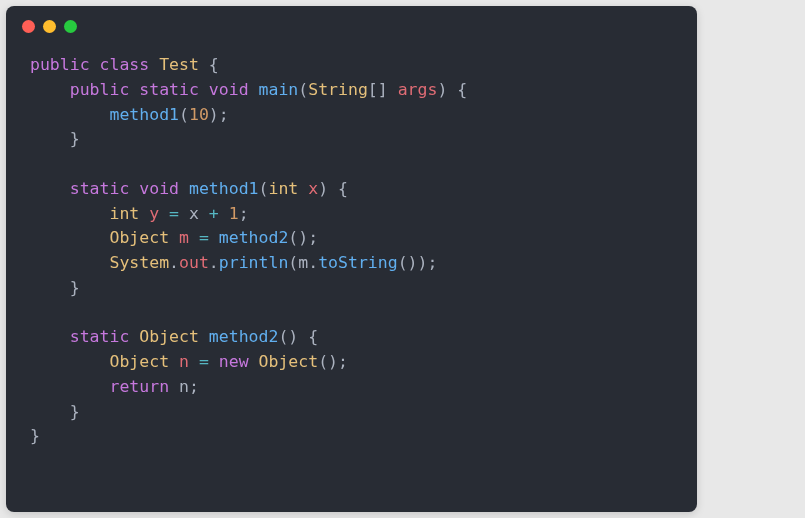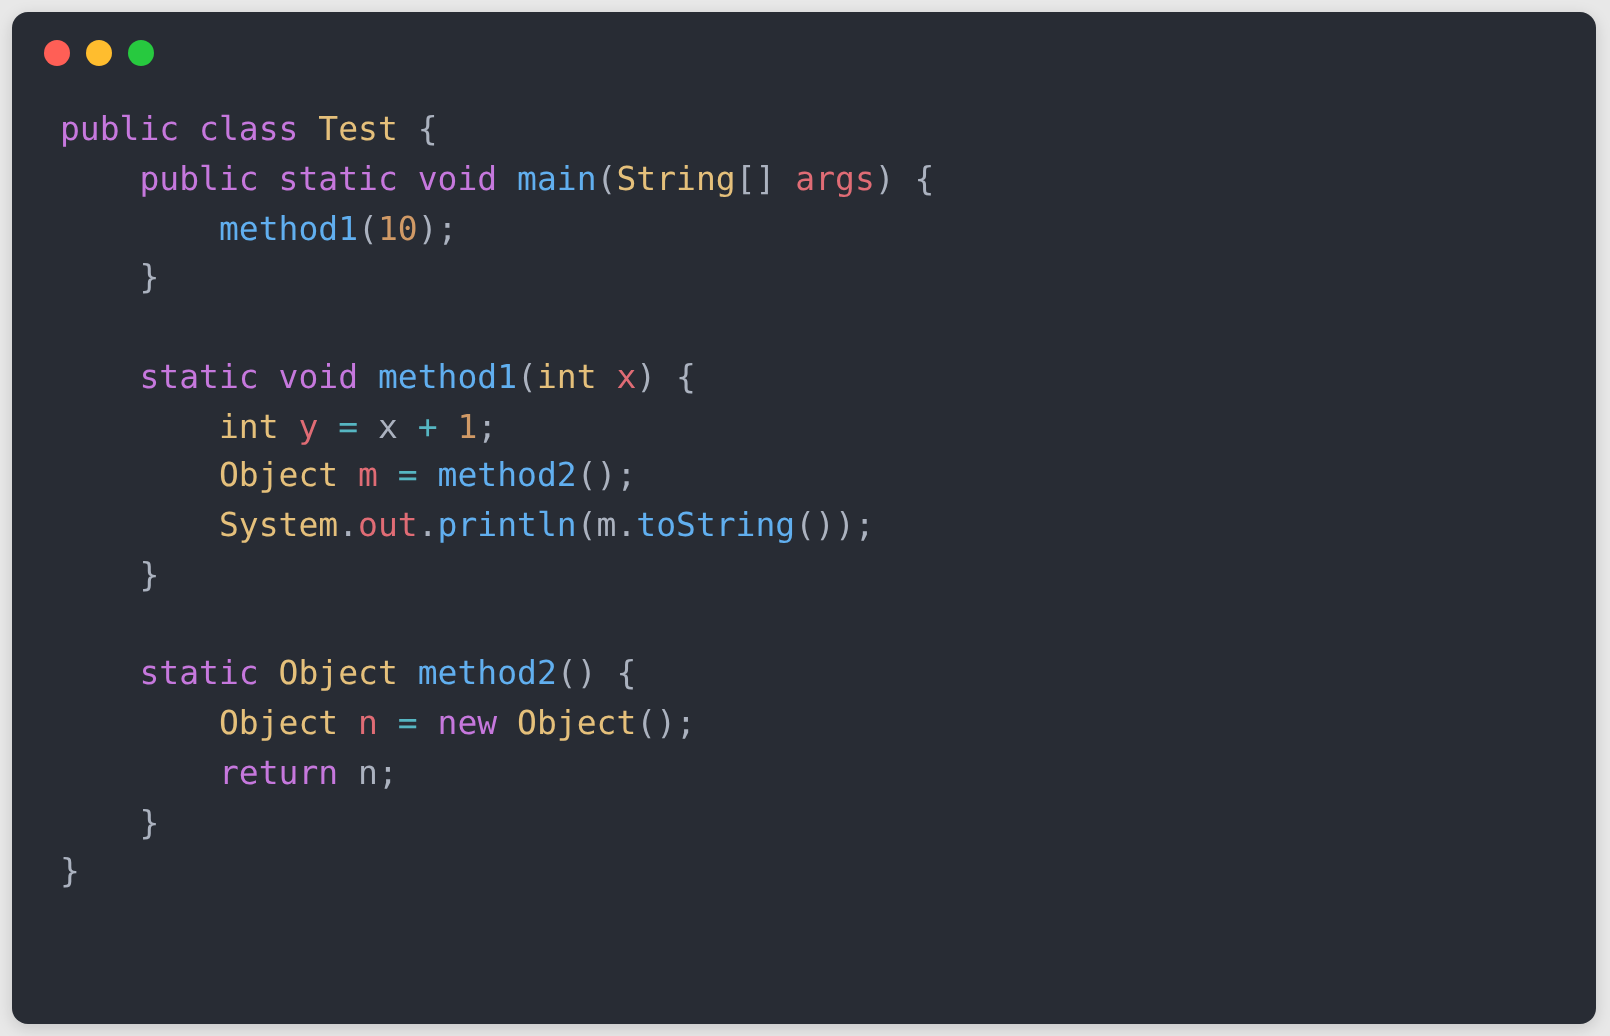--- a/index.html
+++ b/index.html
@@ -11,21 +11,21 @@
       background: #e8e8e8;
       width: 805px;
       height: 518px;
       overflow: hidden;
       font-family: 'Menlo', 'Monaco', 'Consolas', monospace;
     }
     .window {
       background: #282c34;
       border-radius: 8px;
       margin: 6px;
-      width: 792px;
+      width: 691px;
       height: 506px;
       overflow: hidden;
       box-shadow: 0 2px 8px rgba(0,0,0,0.15);
     }
     .titlebar {
       display: flex;
       align-items: center;
       padding: 14px 16px 8px 16px;
       gap: 8px;
     }

